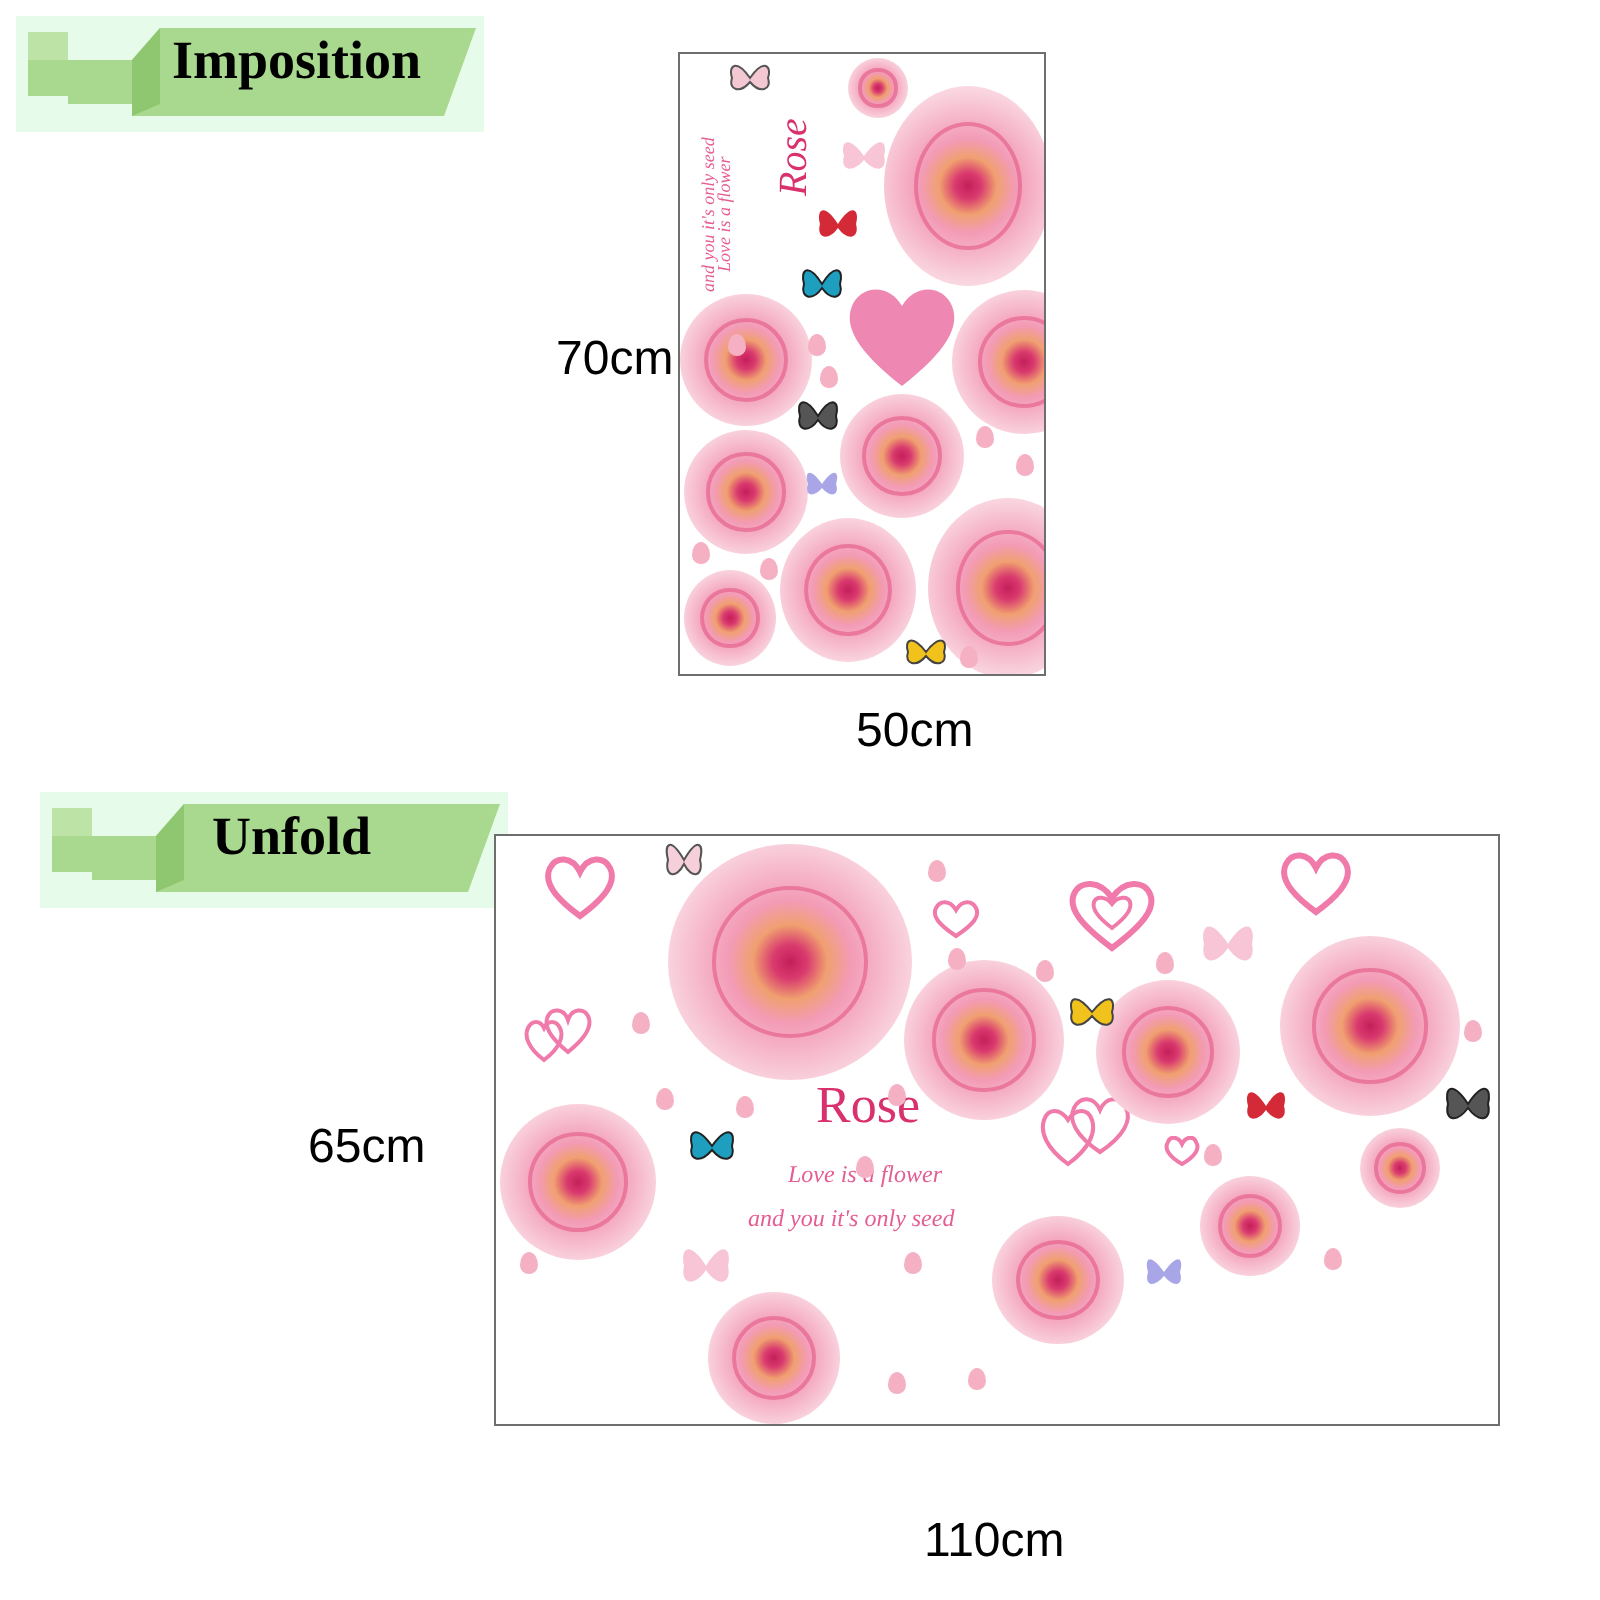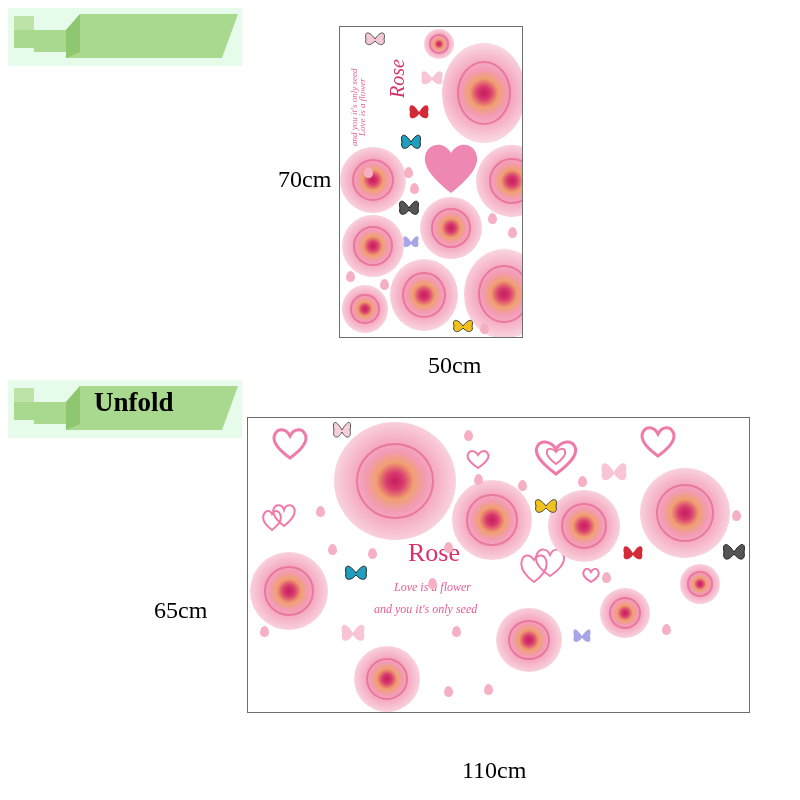--- a/index.html
+++ b/index.html
@@ -1,39 +1,40 @@
 <!DOCTYPE html>
 <html><head>
 <meta charset="utf-8">
 <style>
   html,body{margin:0;padding:0;}
   body{width:800px;height:800px;background:#ffffff;position:relative;overflow:hidden;font-family:"Liberation Serif",serif;}
   .banner{position:absolute;left:8px;width:234px;height:58px;background:#e6fbe9;}
   .banner svg{position:absolute;left:0;top:0;}
   .banner-text{position:absolute;font-weight:bold;font-size:27px;color:#000;font-family:"Liberation Serif",serif;}
-  .dim{position:absolute;font-size:24px;color:#000;font-family:Liberation Serif, serif;}
+  .dim{position:absolute;font-size:24px;color:#000;font-family:Liberation Sans, sans-serif;}
   .panel{position:absolute;background:#fff;border:1px solid #6e6e6e;overflow:hidden;}
   .rose{position:absolute;border-radius:50%;
     background:radial-gradient(circle at 50% 50%, #c41e5a 0%, #d93a6e 10%, #f0a070 22%, #f39bb6 36%, #f6b9cb 55%, #f9d3de 72%, #fbe3ea 86%, rgba(251,227,234,0) 100%);}
   .rose::after{content:"";position:absolute;left:18%;top:18%;width:64%;height:64%;border-radius:50%;
     border:2px solid rgba(226,80,130,0.55);box-sizing:border-box;}
   .petal{position:absolute;width:9px;height:11px;border-radius:50% 50% 50% 50% / 60% 60% 40% 40%;background:#f6b0c4;}
   .heart{position:absolute;}
   .bfly{position:absolute;}
   .script{position:absolute;color:#e55d92;font-family:"Liberation Serif",serif;font-style:italic;}
 </style>
 </head>
 <body>
 
 <div class="banner" style="top:8px;">
   <svg width="234" height="58">
     <polygon points="6,8 26,8 26,22 58,22 72,6 230,6 214,50 58,50 58,44 26,44 26,40 6,40" fill="#a9d98e"></polygon>
     <polygon points="58,22 72,6 72,44 58,50" fill="#8fc771"></polygon>
     <polygon points="6,8 26,8 26,22 6,22" fill="#bde3a6"></polygon>
   </svg>
+  <span class="banner-text" style="left:78px;top:7px;">Imposition</span>
 </div>
 
 <span class="dim" style="left:278px;top:166px;">70cm</span>
 <span class="dim" style="left:428px;top:352px;">50cm</span>
 
 <div class="panel" style="left:339px;top:26px;width:182px;height:310px;">
 
   <div style="position:absolute;left:2px;top:4px;width:46px;height:120px;">
     <span class="script" style="font-size:9px;left:-48px;top:50px;width:120px;transform:rotate(-90deg);white-space:nowrap;">and you it's only seed</span>
     <span class="script" style="font-size:9px;left:-30px;top:50px;width:100px;transform:rotate(-90deg);white-space:nowrap;">Love is a flower</span>
@@ -79,30 +80,30 @@
   <div class="petal" style="left:64px;top:140px;"></div>
   <div class="petal" style="left:70px;top:156px;"></div>
   <div class="petal" style="left:148px;top:186px;"></div>
   <div class="petal" style="left:168px;top:200px;"></div>
   <div class="petal" style="left:6px;top:244px;"></div>
   <div class="petal" style="left:40px;top:252px;"></div>
   <div class="petal" style="left:140px;top:296px;"></div>
   <div class="petal" style="left:24px;top:140px;"></div>
 </div>
 
-<div class="banner" style="top:380px;">
+<div class="banner" style="top:396px;margin-left:12px;">
   <svg width="234" height="58">
     <polygon points="6,8 26,8 26,22 58,22 72,6 230,6 214,50 58,50 58,44 26,44 26,40 6,40" fill="#a9d98e"></polygon>
     <polygon points="58,22 72,6 72,44 58,50" fill="#8fc771"></polygon>
     <polygon points="6,8 26,8 26,22 6,22" fill="#bde3a6"></polygon>
   </svg>
   <span class="banner-text" style="left:86px;top:7px;">Unfold</span>
 </div>
 
-<span class="dim" style="left:154px;top:560px;margin-top:37px;">65cm</span>
+<span class="dim" style="left:154px;top:560px;">65cm</span>
 <span class="dim" style="left:462px;top:757px;">110cm</span>
 
 <div class="panel" style="left:247px;top:417px;width:501px;height:294px;">
 
   <svg class="heart" width="36" height="32" style="left:24px;top:10px;">
     <path d="M18,30 C4,20 0,12 3,6 C6,0 14,0 18,8 C22,0 30,0 33,6 C36,12 32,20 18,30Z" fill="none" stroke="#f07aaa" stroke-width="3"></path>
   </svg>
   <svg class="heart" width="36" height="28" style="left:14px;top:86px;">
     <path d="M10,26 C2,20 0,14 2,10 C4,6 8,6 10,10 C12,6 16,6 18,10 C20,14 18,20 10,26Z" fill="none" stroke="#f07aaa" stroke-width="2"></path>
     <path d="M22,22 C12,14 10,8 12,4 C14,0 20,0 22,6 C24,0 30,0 32,4 C34,8 32,14 22,22Z" fill="none" stroke="#f07aaa" stroke-width="2"></path>

